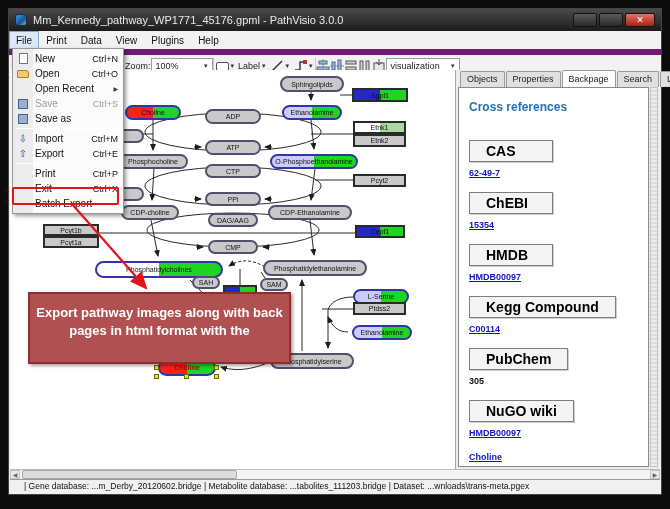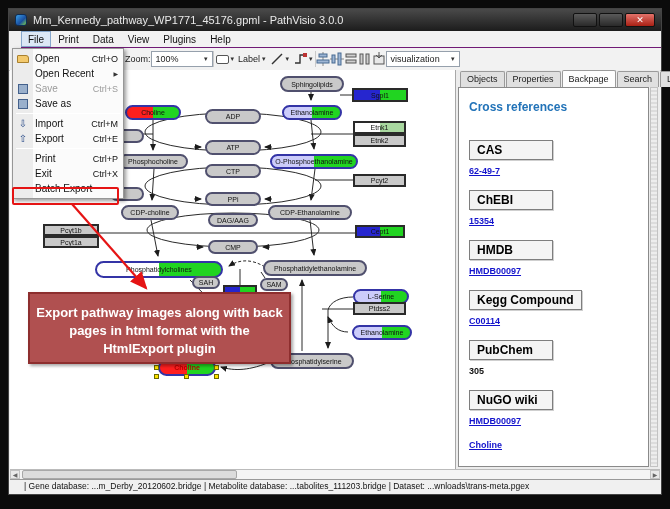--- a/index.html
+++ b/index.html
@@ -9,21 +9,21 @@
 
   
   .titlebar { height:22px; background:linear-gradient(#4a4a4a,#1c1c1c); display:flex; align-items:center; padding:0 6px; gap:6px; }
   .app-icon { width:12px; height:12px; border-radius:3px; background:linear-gradient(135deg,#3aa0e8,#1a4fa0 60%,#7fd24a); border:1px solid #0e2d55; }
   .title-text { color:#eaeaea; font-size:11px; flex:1; white-space:nowrap; overflow:hidden; }
   .win-btns { display:flex; gap:2px; }
   .wb { width:24px; height:14px; border:1px solid #111; background:linear-gradient(#5a5a5a,#2a2a2a); border-radius:2px; }
   .wb.close { width:30px; background:linear-gradient(#e4726a,#b register:#b;); background:linear-gradient(#e4726a,#a82014); color:#fff; font-size:9px; text-align:center; line-height:12px; }
 
   
-  .menubar { height:17px; background:#f2f2f2; border-bottom:1px solid #701a75; display:flex; align-items:stretch; font-size:10px; color:#111;margin-left:12px; }
+  .menubar { height:24px; background:#f2f2f2; border-bottom:6px solid #701a75; display:flex; align-items:stretch; font-size:10px; color:#111; }
   .mb-item { padding:1px 7px; display:flex; align-items:center; }
   .mb-item.open { border:1px solid #86a7cc; background:#dce8f6; padding:0 6px; }
 
   
   .toolbar { height:23px; background:#f2f2f2; border-bottom:1px solid #c4c4c4; display:flex; align-items:center; padding-left:116px; font-size:9px; color:#222; }
   .tb-label { font-size:9px; }
   .combo { background:#fff; border:1px solid #96a0ac; height:16px; display:inline-flex; align-items:center; gap:4px; padding:0 4px; font-size:9px; }
   .combo .arr { font-size:7px; color:#333; }
   .tb-btn { display:inline-flex; align-items:center; gap:2px; height:16px; padding:0 2px; }
   .tb-btn .arr { font-size:7px; color:#333; }
@@ -43,21 +43,21 @@
   .handle { position:absolute; width:5px; height:5px; background:#ffe200; border:1px solid #6b6b00; z-index:3; }
 
   
   .sidebar { flex:1; background:#ececec; position:relative; }
   .tabs { position:absolute; top:1px; left:4px; right:2px; height:16px; display:flex; gap:1px; font-size:9px; }
   .tab { background:#e0e0e0; border:1px solid #9a9a9a; border-bottom:none; border-radius:2px 2px 0 0; padding:2px 6px 0; color:#222; }
   .tab.active { background:#fdfdfd; margin-top:-1px; padding-top:3px; z-index:2; }
   .sb-content { position:absolute; top:17px; left:2px; right:11px; bottom:2px; background:#fff; border:1px solid #8a8a8a; padding:8px 6px 0 10px; overflow:hidden; }
   .sb-scroll { position:absolute; top:17px; right:2px; width:8px; bottom:2px; background:repeating-linear-gradient(#ededed 0 2px,#dcdcdc 2px 4px); border:1px solid #c2c2c2; }
   .sb-heading { color:#2273b8; font-weight:bold; font-size:12px; margin:4px 0 26px; }
-  .xref-header { width:fit-content; min-width:84px; border:1px solid #7e7e7e; background:#f4f4f4; box-shadow:1px 1px 0 #cfcfcf; font-weight:bold; font-size:12px; padding:2px 7px; margin-top:2px; }
+  .xref-header { width:fit-content; min-width:84px; border:1px solid #7e7e7e; background:#f4f4f4; box-shadow:1px 1px 0 #cfcfcf; font-weight:bold; font-size:14px; padding:2px 16px; margin-top:2px; }
   .xref-value { font-size:9px; font-weight:bold; margin:6px 0 14px; color:#111; }
   .xref-value.link { color:#1313cc; text-decoration:underline; cursor:pointer; }
 
   
   .filemenu { position:absolute; left:3px; top:39px; width:112px; background:linear-gradient(to right,#ececec 20px,#fbfbfb 20px); border:1px solid #979797; box-shadow:2px 2px 4px rgba(0,0,0,.4); z-index:10; padding:2px 0; font-size:10px; color:#111; }
   .fm-row { height:15px; display:flex; align-items:center; gap:5px; padding:0 5px 0 3px; }
   .fm-ic { width:14px; height:11px; display:flex; align-items:center; justify-content:center; font-size:9px; }
   .fm-label { flex:1; white-space:nowrap; }
   .fm-short { font-size:9px; }
   .fm-sub { font-size:6px; color:#333; }
@@ -274,20 +274,27 @@
             </div>
 
         </div>
         <div class="sb-scroll"></div>
       </div>
     </div>
 
     <div class="filemenu" id="filemenu">
         <div class="fm-row">
           <span class="fm-ic">
+            <span class="ic-new"></span>
+          </span>
+          <span class="fm-label">New</span>
+          <span class="fm-short">Ctrl+N</span>
+        </div>
+        <div class="fm-row">
+          <span class="fm-ic">
             <span class="ic-open"></span>
           </span>
           <span class="fm-label">Open</span>
           <span class="fm-short">Ctrl+O</span>
         </div>
         <div class="fm-row">
           <span class="fm-ic"></span>
           <span class="fm-label">Open Recent</span>
           <span class="fm-short"></span>
           <span class="fm-sub">▶</span>
@@ -358,16 +365,15 @@
         <path d="M0,0 L8,3.5 L0,7 z" fill="#e51414"></path>
       </marker>
     </defs>
     <line x1="72" y1="204" x2="146" y2="288" stroke="#e51414" stroke-width="2.2" marker-end="url(#ahr)"></line>
   </svg>
 
   <div class="callout">
     <div>
       <span>Export pathway images along with back</span><br>
       <span>pages in </span><span class="hl">html format</span><span> with the</span><br>
-      <span>HtmlExport plugin</span>
     </div>
   </div>
 </div>
 
 </body></html>

